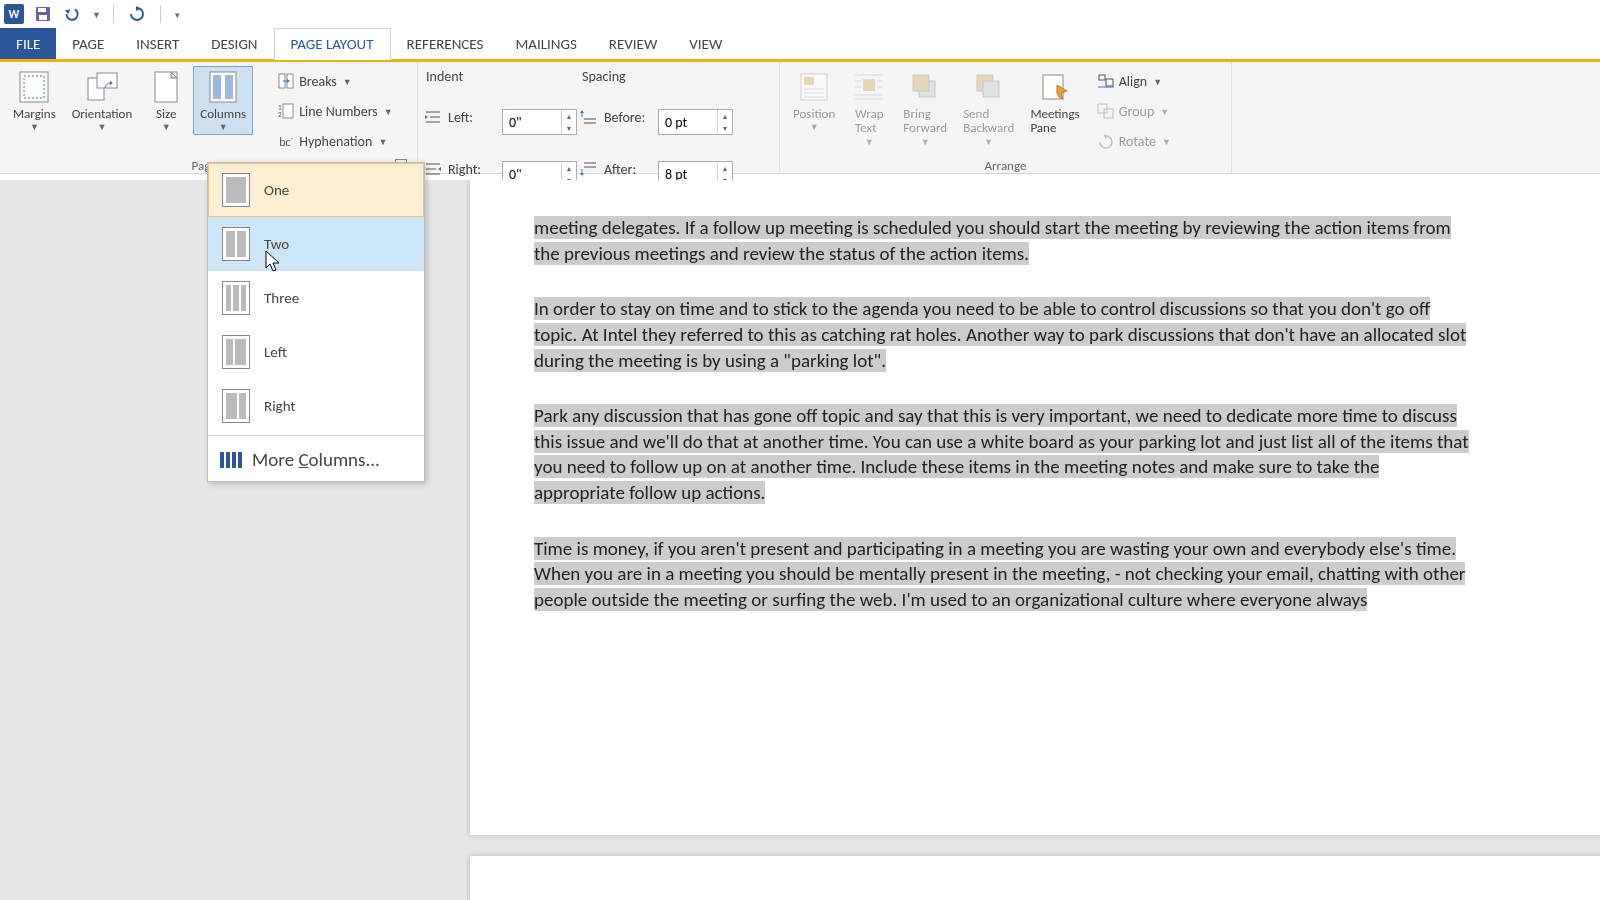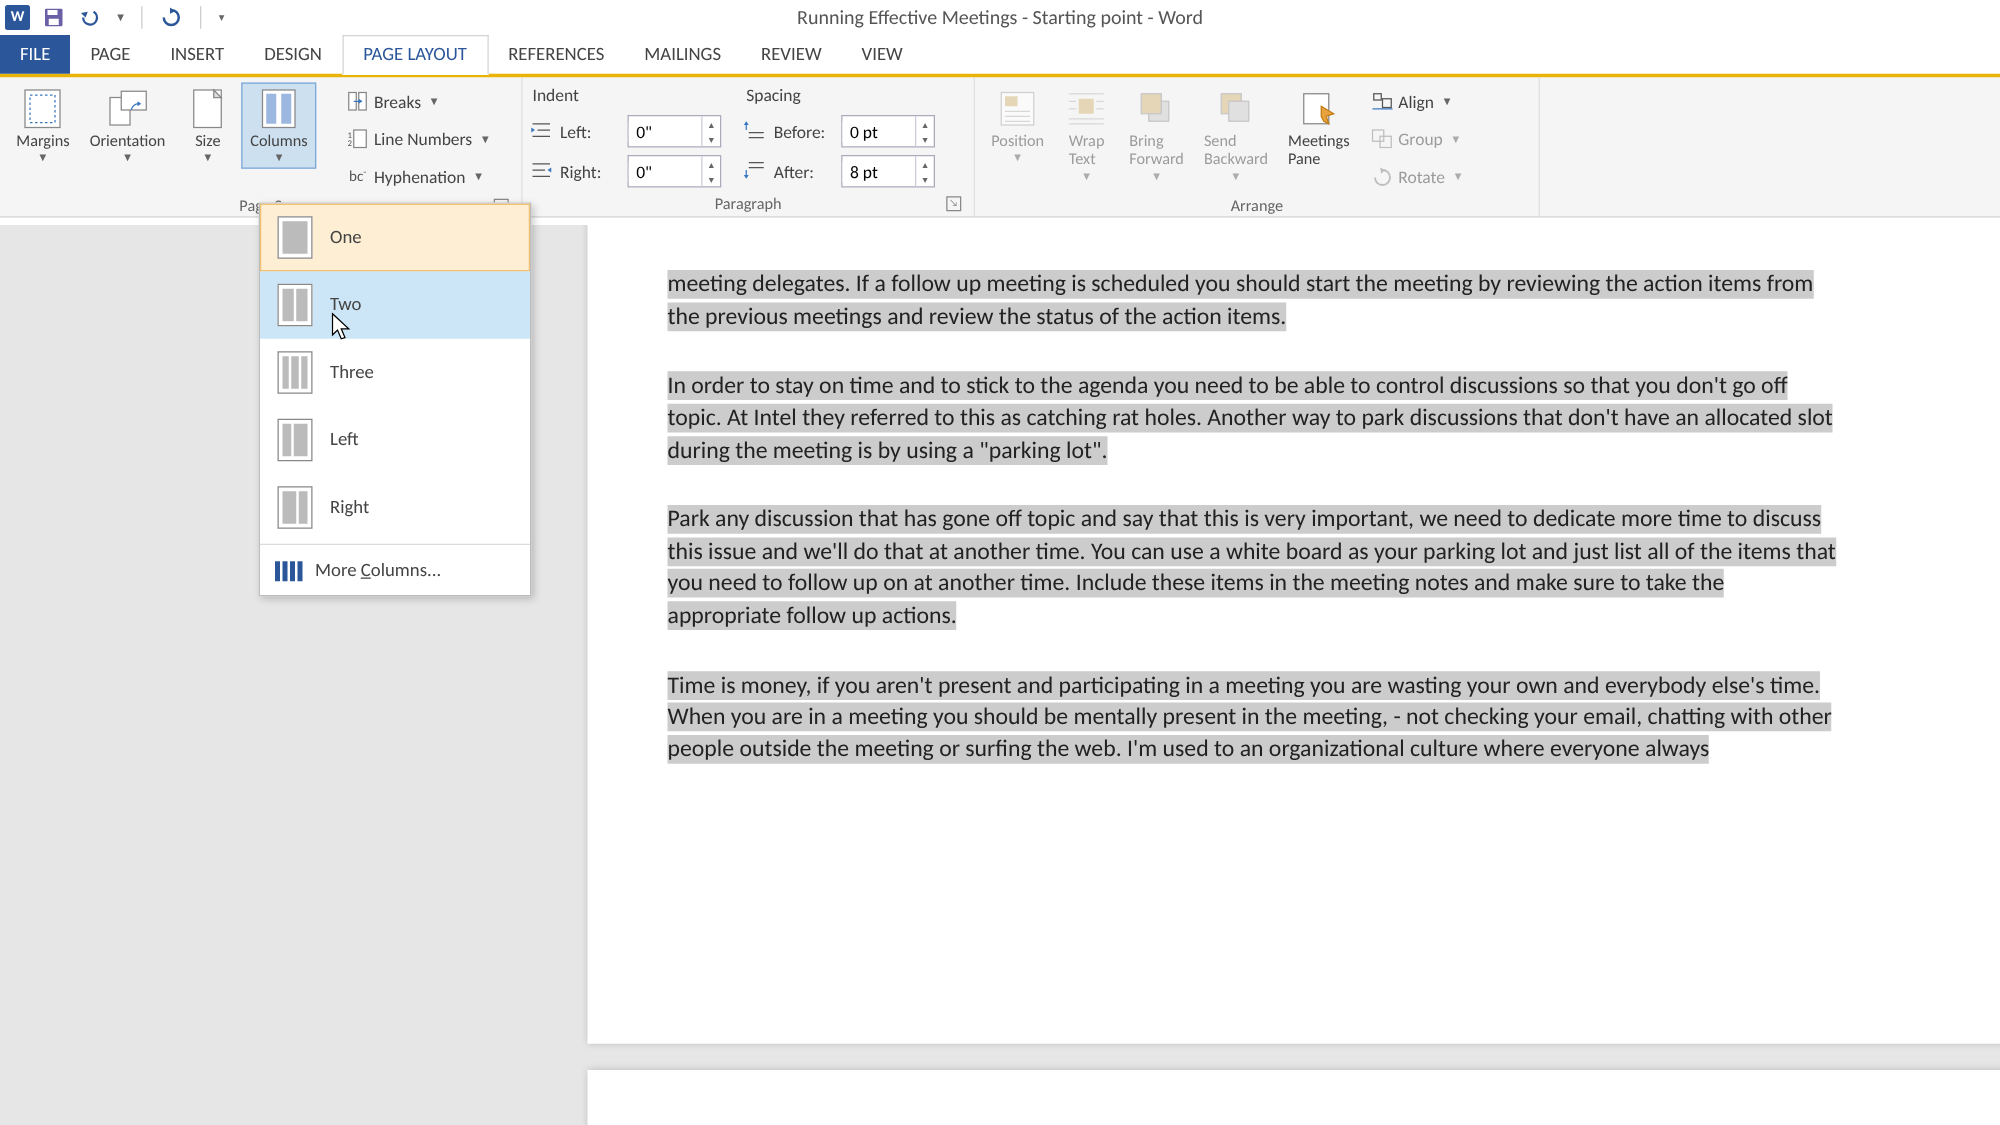--- a/index.html
+++ b/index.html
@@ -31,39 +31,39 @@
 .big-btn .icn { width: 36px; height: 36px; display: flex; align-items: center; justify-content: center; margin-bottom: 2px; }
 .big-btn .lbl { font-size: 13px; color: #444; text-align: left; line-height: 1.1; }
 .big-btn .caret { font-size: 9px; color: #666; }
 
 .small-row { display: flex; align-items: center; gap: 4px; padding: 2px 4px; height: 30px; font-size: 14px; color: #444; cursor: pointer; }
 .small-row .icn { width: 18px; height: 18px; display: flex; align-items: center; justify-content: center; }
 .small-row .caret { font-size: 9px; color: #666; margin-left: 2px; }
 
 .stack { display: flex; flex-direction: column; }
 
-.param-row { display: flex; align-items: center; gap: 6px; height: 32px; }
+.param-row { display: flex; align-items: flex-start; gap: 6px; height: 32px; margin-top: 20px; }
 .param-row .icn { width: 18px; height: 18px; }
 .param-label { font-size: 14px; color: #444; min-width: 48px; }
 .spinbox { display: flex; align-items: center; border: 1px solid #aab; background: #fff; height: 26px; }
 .spinbox input { border: none; width: 58px; padding: 0 6px; font-size: 14px; outline: none; }
 .spin-btns { display: flex; flex-direction: column; border-left: 1px solid #ccd; }
 .spin-btns span { width: 14px; height: 12px; font-size: 7px; color: #666; display: flex; align-items: center; justify-content: center; cursor: pointer; }
 
 .section-head { font-size: 14px; color: #444; padding: 2px 0 4px 2px; }
 
 
 .columns-menu { position: absolute; left: 207px; top: 162px; width: 218px; background: #fff; border: 1px solid #bcbcbc; box-shadow: 2px 2px 6px rgba(0,0,0,.2); z-index: 100; }
 .menu-item { display: flex; align-items: center; gap: 14px; padding: 10px 14px; font-size: 15px; color: #444; cursor: pointer; }
 .menu-item.selected { background: #fdeed4; outline: 1px solid #f0c073; outline-offset: -1px; }
 .menu-item.hover { background: #cde6f7; }
 .menu-item .thumb { width: 28px; height: 34px; border: 1px solid #888; background: #fff; display: flex; gap: 2px; padding: 3px; }
 .menu-item .thumb .col { background: #bbb; flex: 1; }
 .menu-sep { height: 1px; background: #dcdcdc; margin: 2px 0; }
-.menu-more { display: flex; align-items: center; gap: 10px; padding: 10px 12px; font-size: 15px; color: #444; cursor: pointer; }
+.menu-more { display: flex; align-items: center; gap: 10px; padding: 10px 12px; font-size: 19px; color: #444; cursor: pointer; }
 .menu-more .icn { width: 22px; height: 16px; display: flex; gap: 2px; }
 .menu-more .icn span { width: 4px; background: #2b579a; }
 
 
 .doc-area { position: absolute; top: 180px; left: 0; right: 0; bottom: 0; background: #e6e6e6; overflow: hidden; }
 .page { position: absolute; background: #fff; box-shadow: 0 0 6px rgba(0,0,0,.2); }
 .page1 { left: 470px; top: -5px; width: 1200px; height: 660px; }
 .page2 { left: 470px; top: 676px; width: 1200px; height: 400px; }
 .doc-text { font-family: Calibri, sans-serif; font-size: 19px; color: #222; line-height: 1.35; padding: 0; }
 .para { margin-bottom: 14px; margin-top: 30px; }
@@ -99,21 +99,20 @@
     <div class="qat-sep"></div>
     <div class="qat-btn">
       <svg width="18" height="18" viewBox="0 0 18 18">
           <path d="M9 3 A6 6 0 1 1 3 9" fill="none" stroke="#2b579a" stroke-width="2"></path>
           <path d="M8 1 L12 4 L8 6 Z" fill="#2b579a"></path>
         </svg>
     </div>
     <div class="qat-sep"></div>
     <span style="font-size:9px;color:#666;margin-left:2px">▾</span>
   </div>
-  <div class="title-text">Running Effective Meetings - Starting point - Word</div>
 </div>
 
 <div class="tabs">
   <div class="tab file">FILE</div>
   <div class="tab">PAGE</div>
   <div class="tab">INSERT</div>
   <div class="tab">DESIGN</div>
   <div class="tab active">PAGE LAYOUT</div>
   <div class="tab">REFERENCES</div>
   <div class="tab">MAILINGS</div>
@@ -200,21 +199,21 @@
             <span class="caret">▼</span>
         </div>
       </div>
     </div>
     <div class="group-label"><span>Page S</span>
       <div class="dlg-launch">↘</div>
     </div>
   </div>
 
   <div class="group" style="width:362px">
-    <div class="group-body" style="gap:18px">
+    <div class="group-body" style="gap:3px">
       <div class="stack">
         <div class="section-head">Indent</div>
         <div class="param-row">
           <div class="icn">
               <svg width="18" height="16">
                 <path d="M2 3h14M6 8h10M2 13h14" stroke="#555"></path>
                 <path d="M1 6 L4 8 L1 10 Z" fill="#3a77c2"></path>
               </svg>
             </div>
           <span class="param-label">Left:</span>

